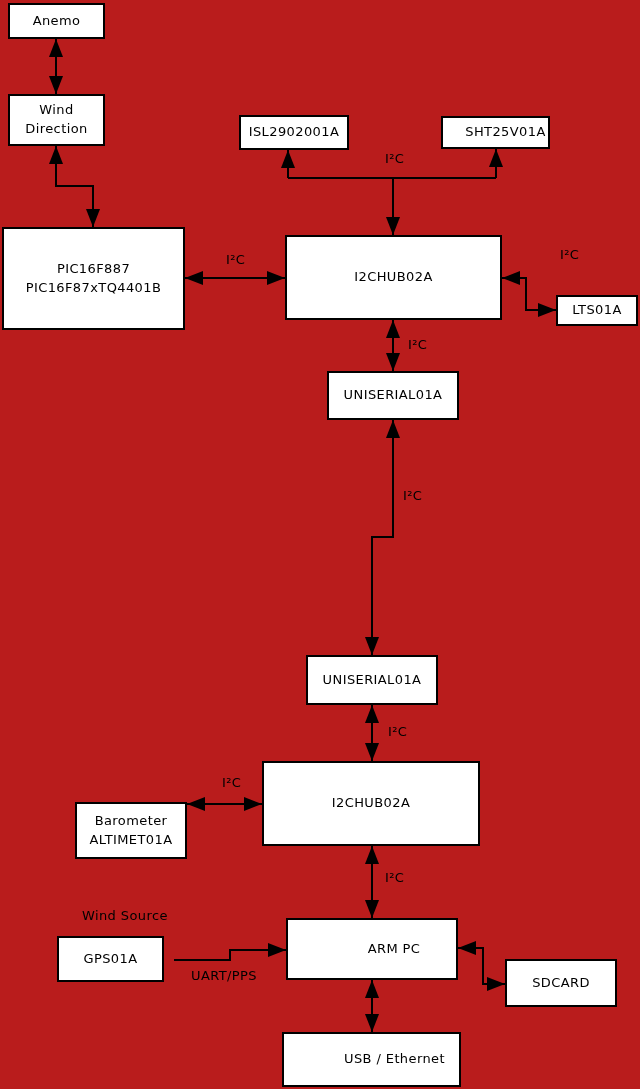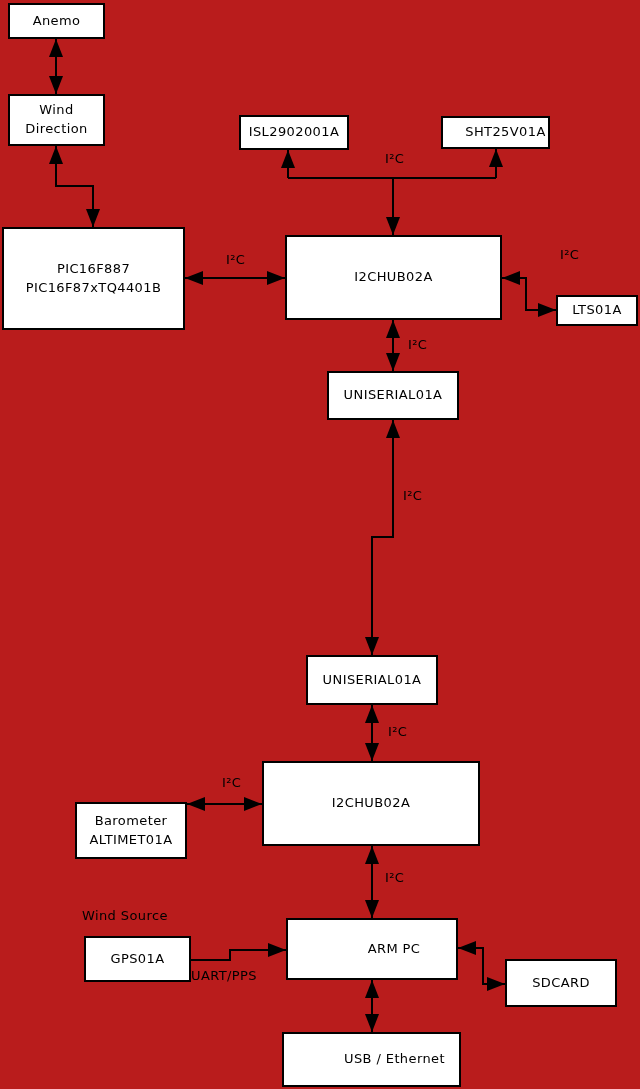--- a/index.html
+++ b/index.html
@@ -123,21 +123,21 @@
 
   <div class="node" style="left:262px; top:761px; width:218px; height:85px;">
     <span>I2CHUB02A</span>
   </div>
 
   <div class="node" style="left:75px; top:775px; width:112px; height:57px;margin-top:27px;">
     <span>Barometer</span>
     <span>ALTIMET01A</span>
   </div>
 
-  <div class="node" style="left:84px; top:936px; width:107px; height:46px;">
+  <div class="node" style="left:57px; top:936px; width:107px; height:46px;">
     <span>GPS01A</span>
   </div>
 
   <div class="node" style="left:286px; top:918px; width:172px; height:62px;padding-left:44px;">
     <span>ARM PC</span>
   </div>
 
   <div class="node" style="left:505px; top:959px; width:112px; height:48px;">
     <span>SDCARD</span>
   </div>

